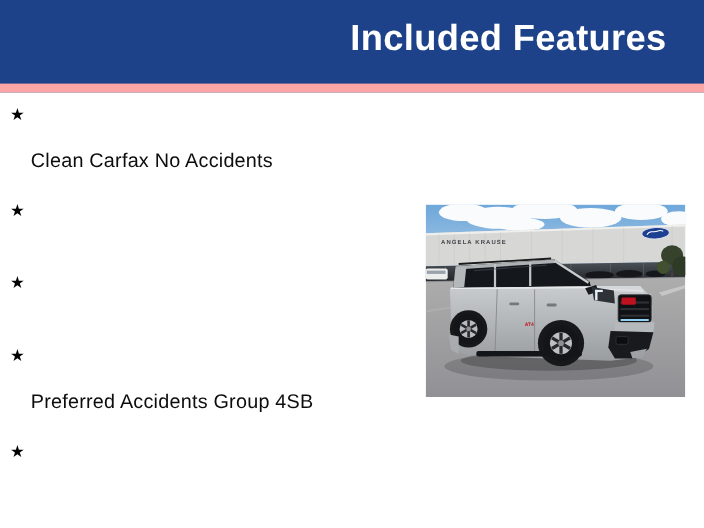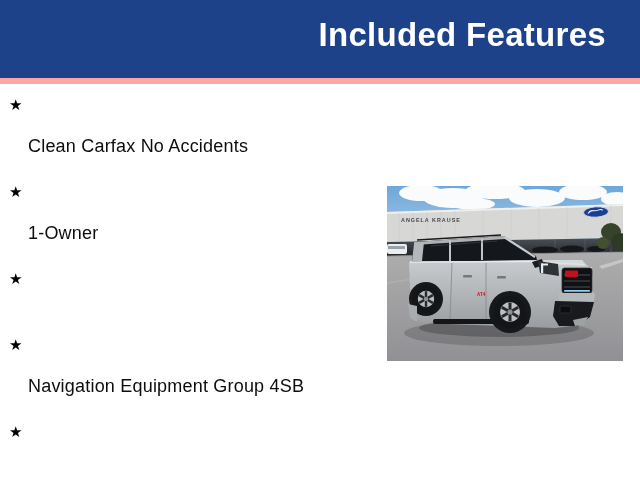--- a/index.html
+++ b/index.html
@@ -7,21 +7,21 @@
     width:640px; height:480px;
     background:#ffffff;
     font-family:"Liberation Sans", sans-serif;
     position:relative;
     overflow:hidden;
   }
   
   .banner {
     height:84px;
     background:#1e4289;
-    border-bottom:6px solid #fca5a5;
+    border-bottom:8px solid #fca5a5;
     box-sizing:border-box;
     display:flex;
     align-items:center;
     justify-content:flex-end;
     padding-right:34px;
   }
   .banner h1 {
     margin:0;
     position:relative;
     top:-4px;
@@ -69,28 +69,27 @@
   <h1>Included Features</h1>
 </div>
 
 <ul class="features">
   <li>
     <span class="star">★</span>
     <span>Clean Carfax No Accidents</span>
   </li>
   <li>
     <span class="star">★</span>
-    <span>1-Owner</span>
-  </li>
-  <li>
-    <span class="star">★</span>
-  </li>
-  <li>
-    <span class="star">★</span>
-    <span>Navigation Equipment Group 4SB</span>
+  </li>
+  <li>
+    <span class="star">★</span>
+  </li>
+  <li>
+    <span class="star">★</span>
+    <span>Preferred Accidents Group 4SB</span>
   </li>
   <li>
     <span class="star">★</span>
     
   </li>
 
 </ul>
 
 <div class="photo">
   <svg width="236" height="175" viewBox="0 0 236 175" xmlns="http://www.w3.org/2000/svg">

